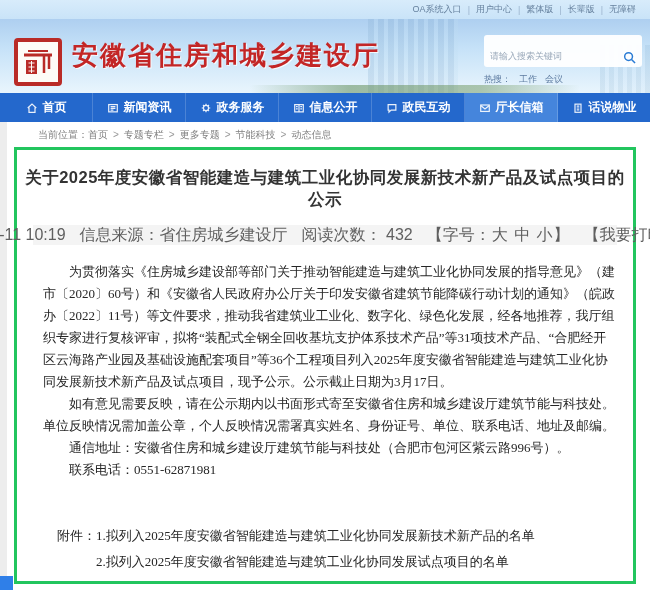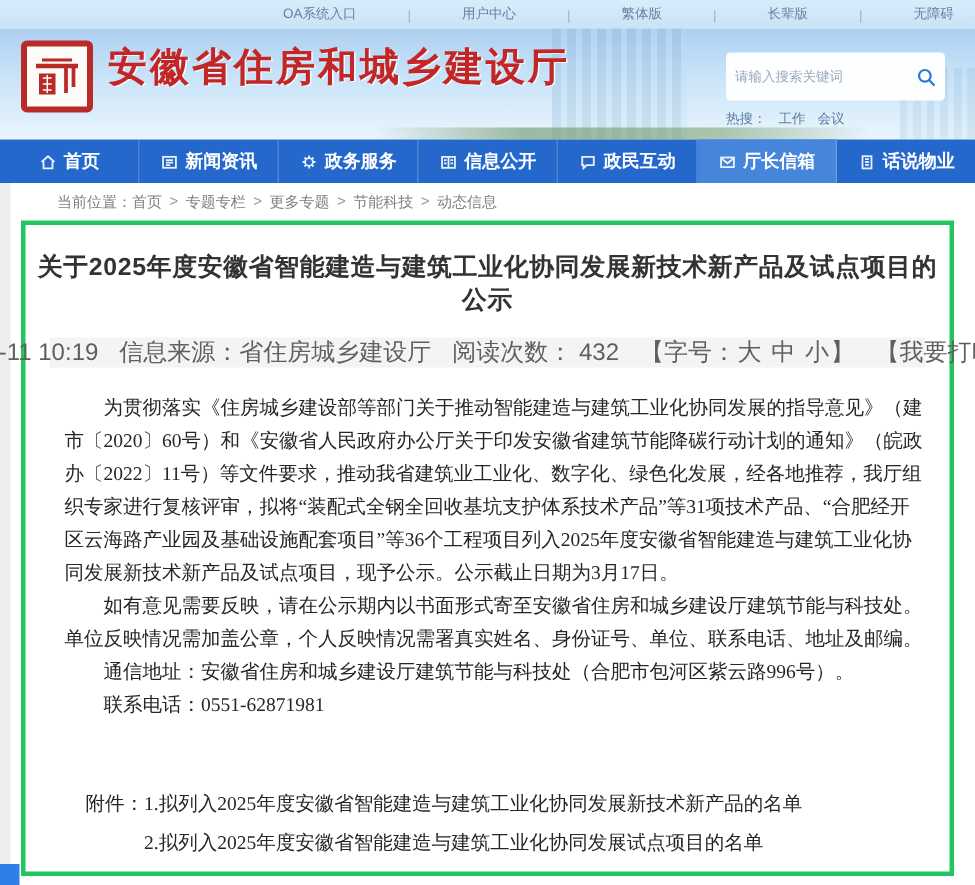--- a/index.html
+++ b/index.html
@@ -3,44 +3,44 @@
 <meta charset="utf-8">
 <style>
   * { margin:0; padding:0; box-sizing:border-box; }
   body { background:#e9e9e9; font-family:"Liberation Sans",sans-serif; }
   .page { position:relative; width:650px; height:590px; background:#fff; overflow:hidden; margin:0 auto; }
 
   
   .topbar { position:absolute; left:0; top:0; width:650px; height:19px;
     background:linear-gradient(180deg,#d8ecfb,#c9e3f8);
     display:flex; justify-content:flex-end; align-items:center; padding-right:14px;
-    font-size:9px; color:#67829f;gap:28px; }
+    font-size:9px; color:#67829f; }
   .topbar a { color:#67829f; text-decoration:none; cursor:pointer; }
   .topbar .sep { margin:0 6px; color:#9cb4cd; }
 
   
   .header { position:absolute; left:0; top:19px; width:650px; height:74px;
     background:linear-gradient(180deg,#aecff0 0%,#c6e2f8 40%,#e9f5fd 100%); }
   .bldg { position:absolute; opacity:.45; }
   .bldg.b1 { left:368px; top:0; width:90px; height:74px;
     background:repeating-linear-gradient(90deg,rgba(130,170,205,.55) 0 6px,rgba(190,220,240,.55) 6px 10px); }
   .bldg.b2 { left:600px; top:26px; width:50px; height:48px;
     background:repeating-linear-gradient(90deg,rgba(140,180,210,.5) 0 5px,rgba(200,225,245,.5) 5px 9px); }
   .greens { position:absolute; left:250px; top:66px; width:330px; height:8px;
     background:linear-gradient(90deg,rgba(90,130,90,0),rgba(96,140,88,.55) 30%,rgba(110,150,95,.5) 70%,rgba(90,130,90,0)); }
-  .logo-row { position:absolute; left:14px; top:8px; display:flex; align-items:flex-start; }
+  .logo-row { position:absolute; left:14px; top:19px; display:flex; align-items:flex-start; }
   .logo-box { width:48px; height:48px; border-radius:4px; background:#fdfbf7;
     border:4px solid #b92b27; display:flex; align-items:center; justify-content:center; }
   .site-text { margin-left:10px; }
   .site-name { font-size:26px; font-weight:bold; color:#c32626; letter-spacing:2px;
     text-shadow:1px 1px 0 rgba(255,255,255,.8); line-height:30px; margin-top:2px; }
   .site-url { font-size:11px; color:#7e97ae; letter-spacing:2px; text-align:center; margin-top:4px; }
 
   .search-area { position:absolute; right:8px; top:16px; width:158px; }
-  .search-box { display:flex; align-items:center; width:146px; height:22px; background:rgba(255,255,255,.95);
+  .search-box { display:flex; align-items:flex-start; width:158px; height:22px; background:rgba(255,255,255,.95);
     border-radius:3px; padding:16px 6px; }
   .search-box input { flex:1; border:none; outline:none; background:transparent; font-size:9px; color:#333;
     font-family:"Liberation Sans",sans-serif; }
   .search-box input::placeholder { color:#9aa9ba; }
   .hot { margin-top:6px; font-size:9px; color:#5d7ba0; }
   .hot span { margin-right:8px; }
   .hot .term { cursor:pointer; }
 
   
   .nav { position:absolute; left:0; top:93px; width:650px; height:29px; background:#2468cc; display:flex; }

